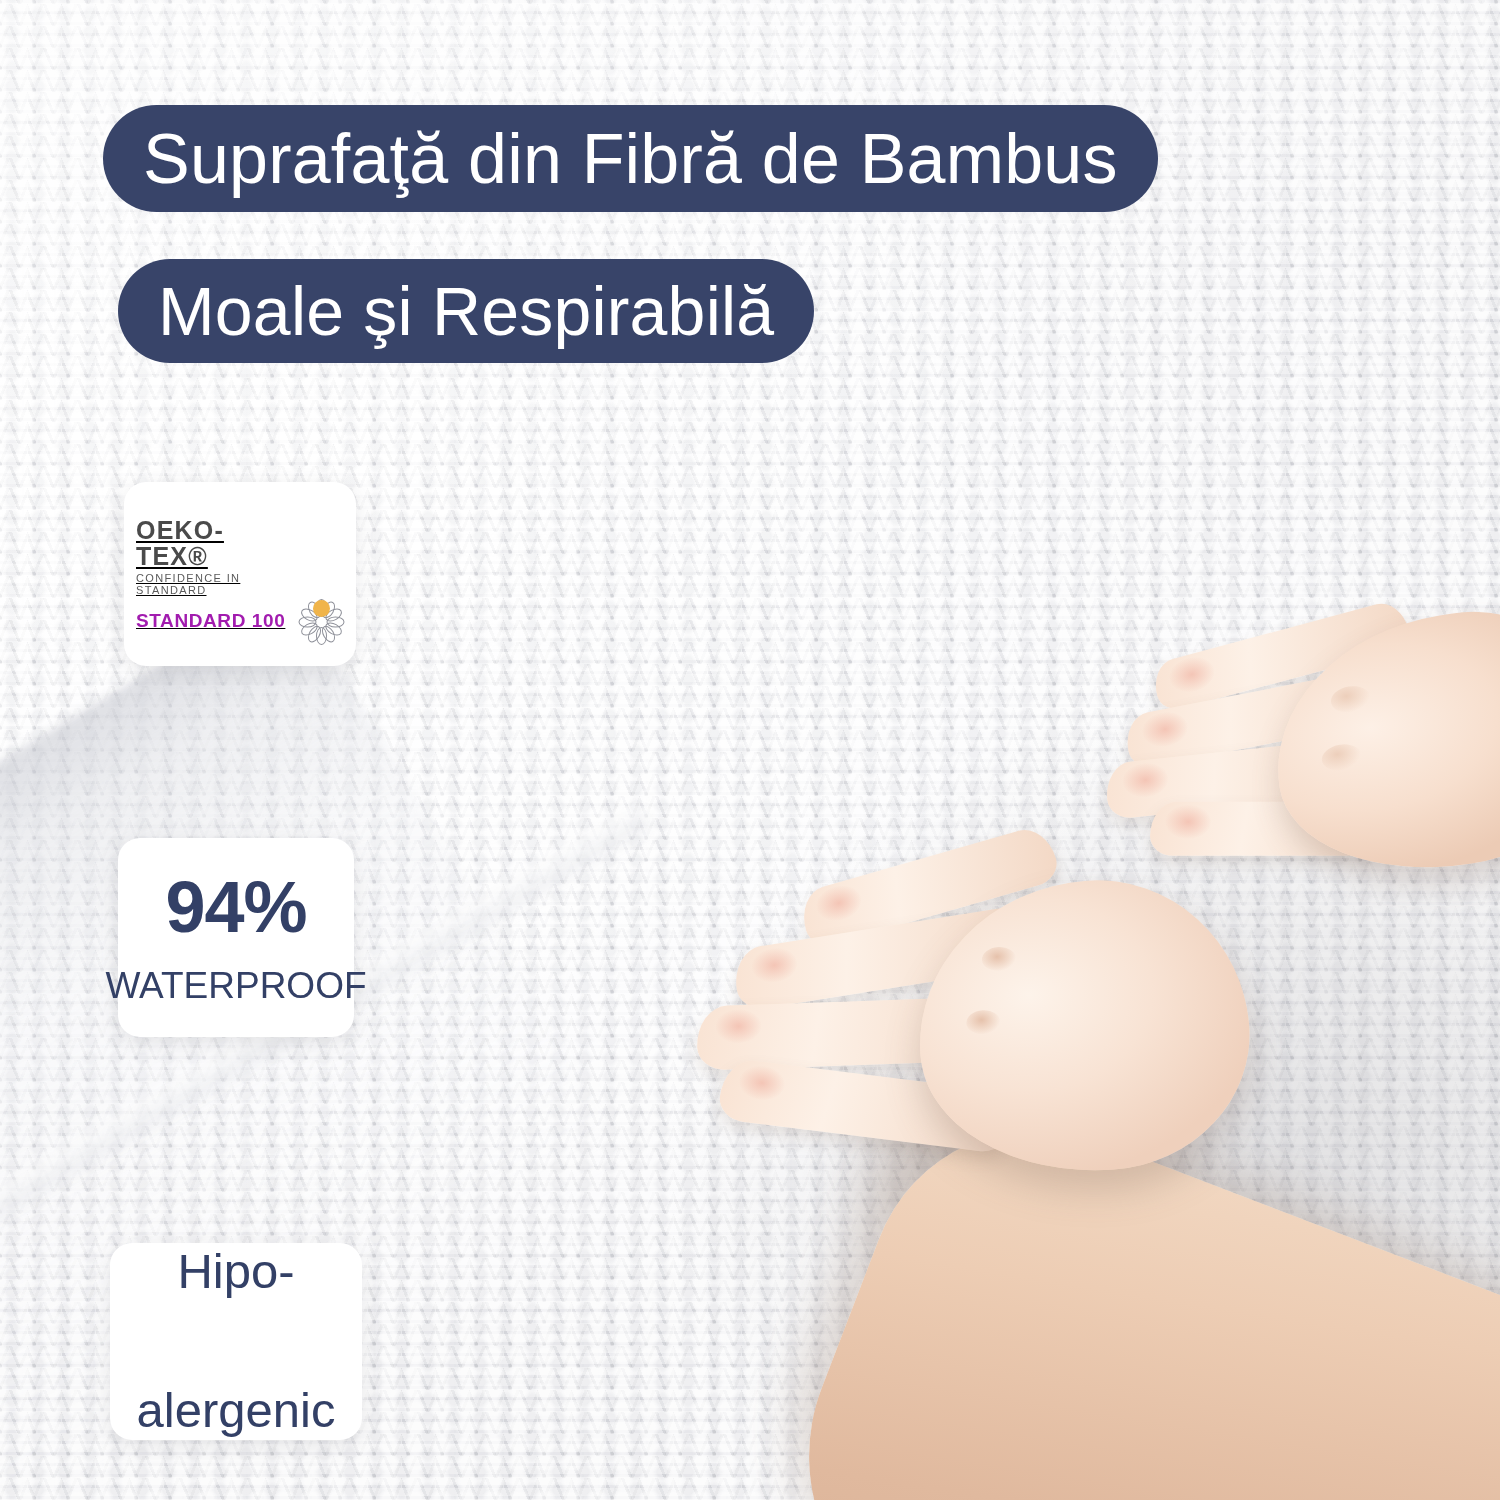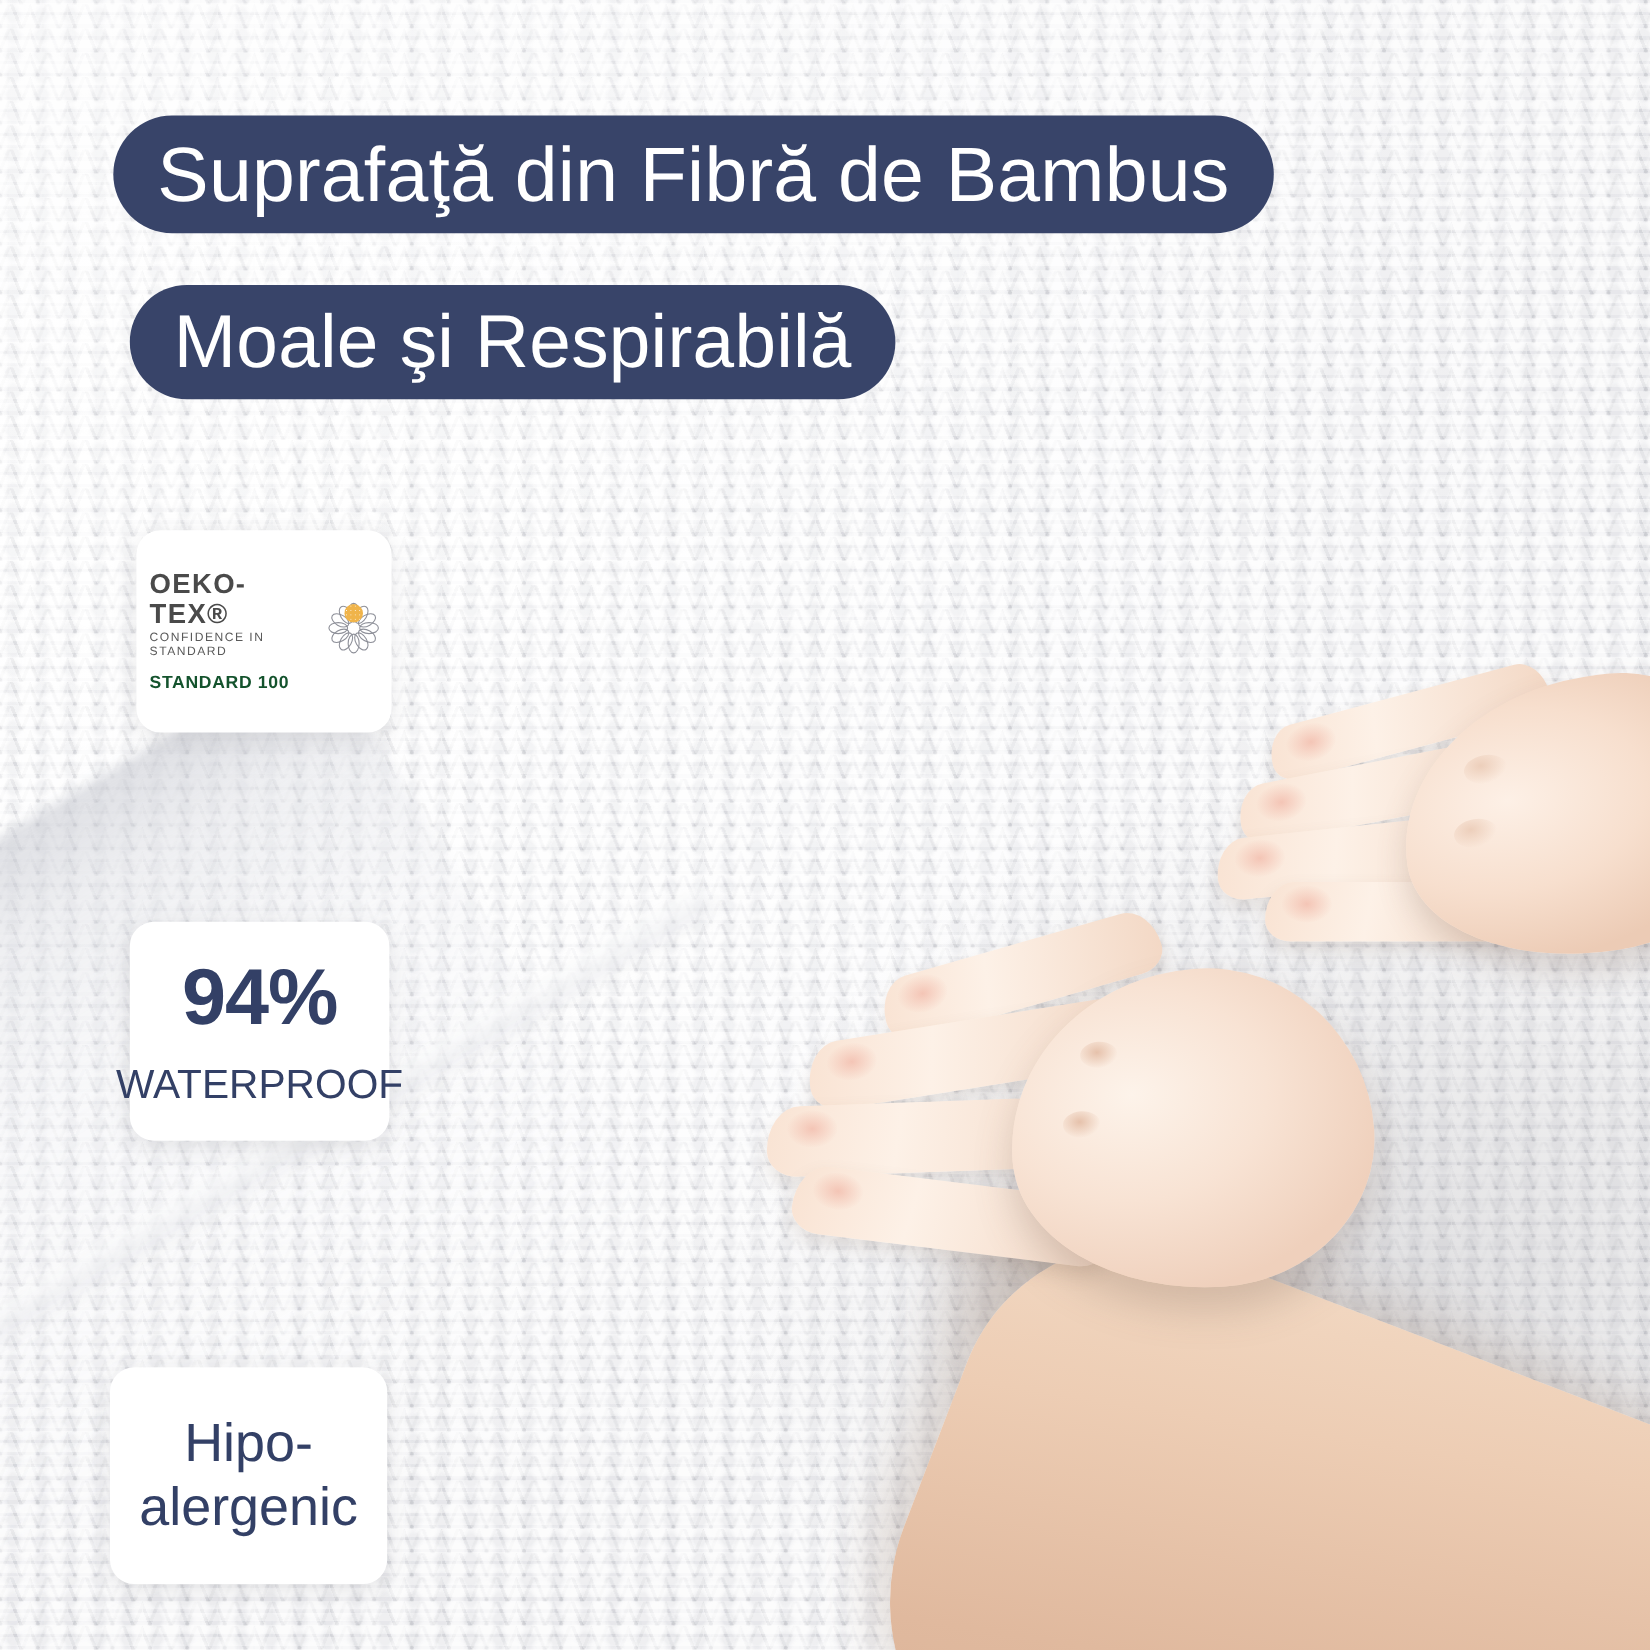--- a/index.html
+++ b/index.html
@@ -201,32 +201,32 @@
     background:#ffffff;
     border-radius:22px;
     box-shadow:0 6px 22px rgba(90,92,100,.13);
     display:flex; flex-direction:column;
     align-items:center; justify-content:center;
   }
 
   #card-oeko{ left:124px; top:482px;  width:232px; height:184px; }
 
   .oeko-inner{ width:100%; padding:0 12px; }
-  .oeko-row{ display:flex; align-items:flex-start; justify-content:center; gap:6px; }
+  .oeko-row{ display:flex; align-items:flex-end; justify-content:center; gap:6px;text-decoration:underline; }
   .oeko-left{ display:flex; flex-direction:column; align-items:flex-start; }
   .oeko-title{
     font-size:25px; font-weight:700; color:#4a4a4a;
     letter-spacing:1.2px; line-height:1.05;
   }
   .oeko-sub{
     font-size:11px; color:#5a5a5a; letter-spacing:1.35px;
     margin-top:3px; line-height:1.1;
   }
   .oeko-std{
-    font-size:16px; font-weight:700; color:#14532d;
+    font-size:19px; font-weight:700; color:#a21caf;
     letter-spacing:.6px; margin-top:15px; line-height:1.05;
   }
   .oeko-mark{
     position:relative; width:46px; height:46px; flex:0 0 46px;
     margin-top:16px;
   }
   .oeko-mark .petal{
     position:absolute; left:50%; top:50%;
     width:11px; height:18px;
     margin:-9px 0 0 -5.5px;
@@ -246,21 +246,21 @@
   #card-water{ left:118px; top:838px; width:236px; height:199px; }
   .water-pct{
     font-size:72px; font-weight:700; color:#334066;
     line-height:1; letter-spacing:-1px;
   }
   .water-label{
     font-size:37px; font-weight:400; color:#334066;
     line-height:1; margin-top:24px; white-space:nowrap;
   }
 
-  #card-hipo{ left:100px; top:1243px; width:252px; height:197px; }
+  #card-hipo{ left:110px; top:1243px; width:252px; height:197px;justify-content:space-between; }
   .hipo-text{
     font-size:49px; color:#334066; line-height:1.18;
     text-align:center; white-space:nowrap;
   }
 </style>
 </head>
 <body>
 
 <div id="stage">
 

